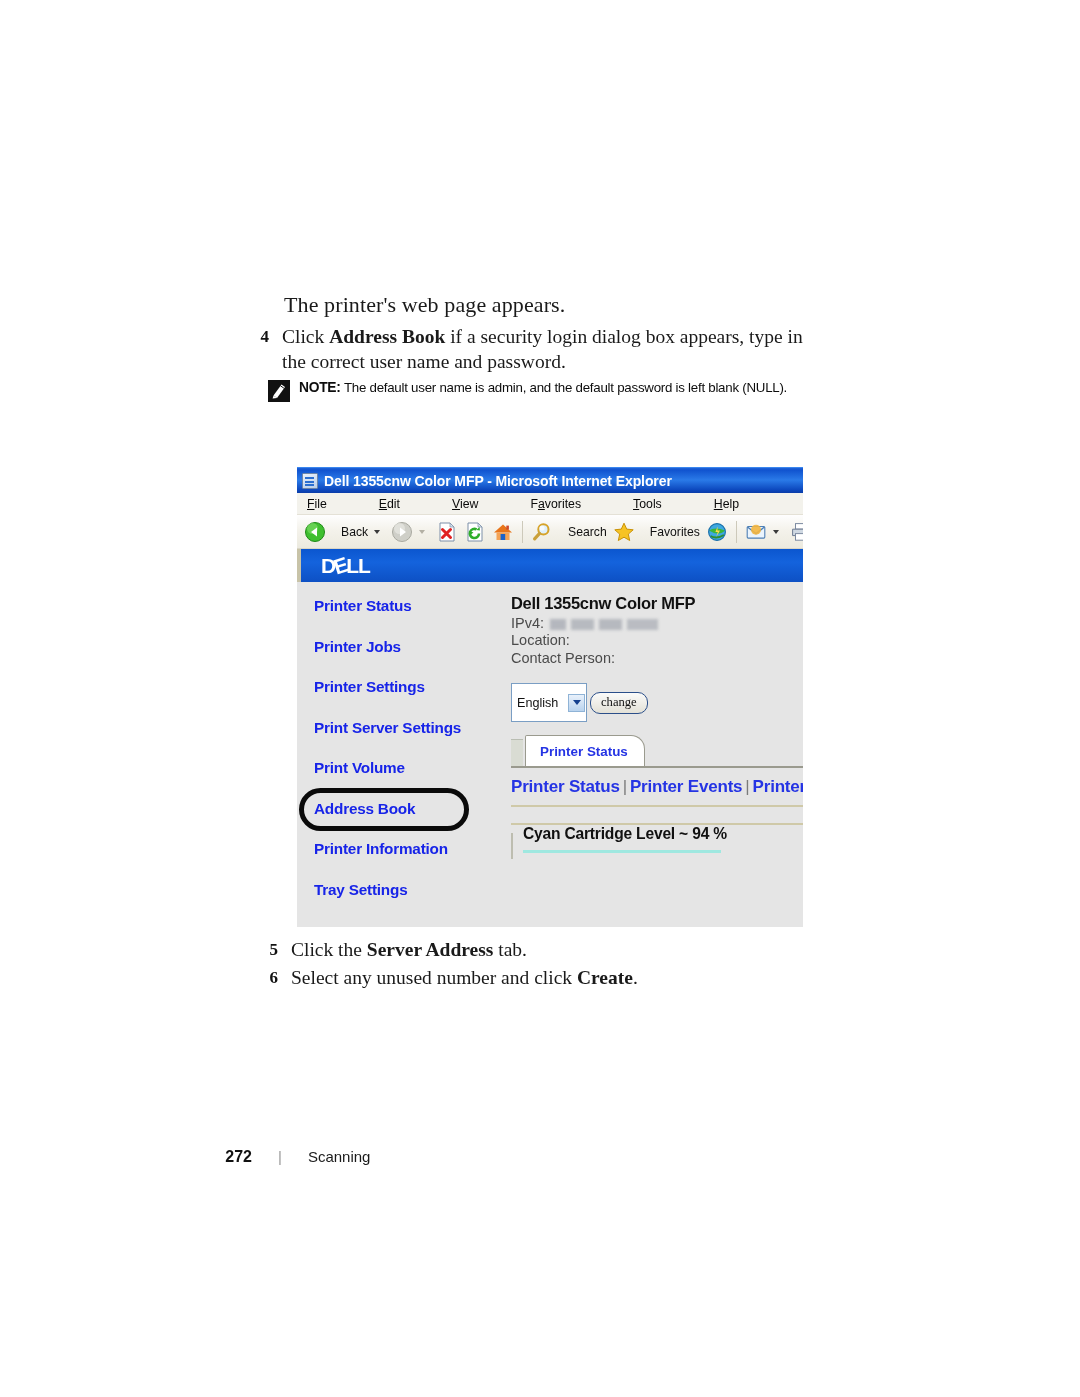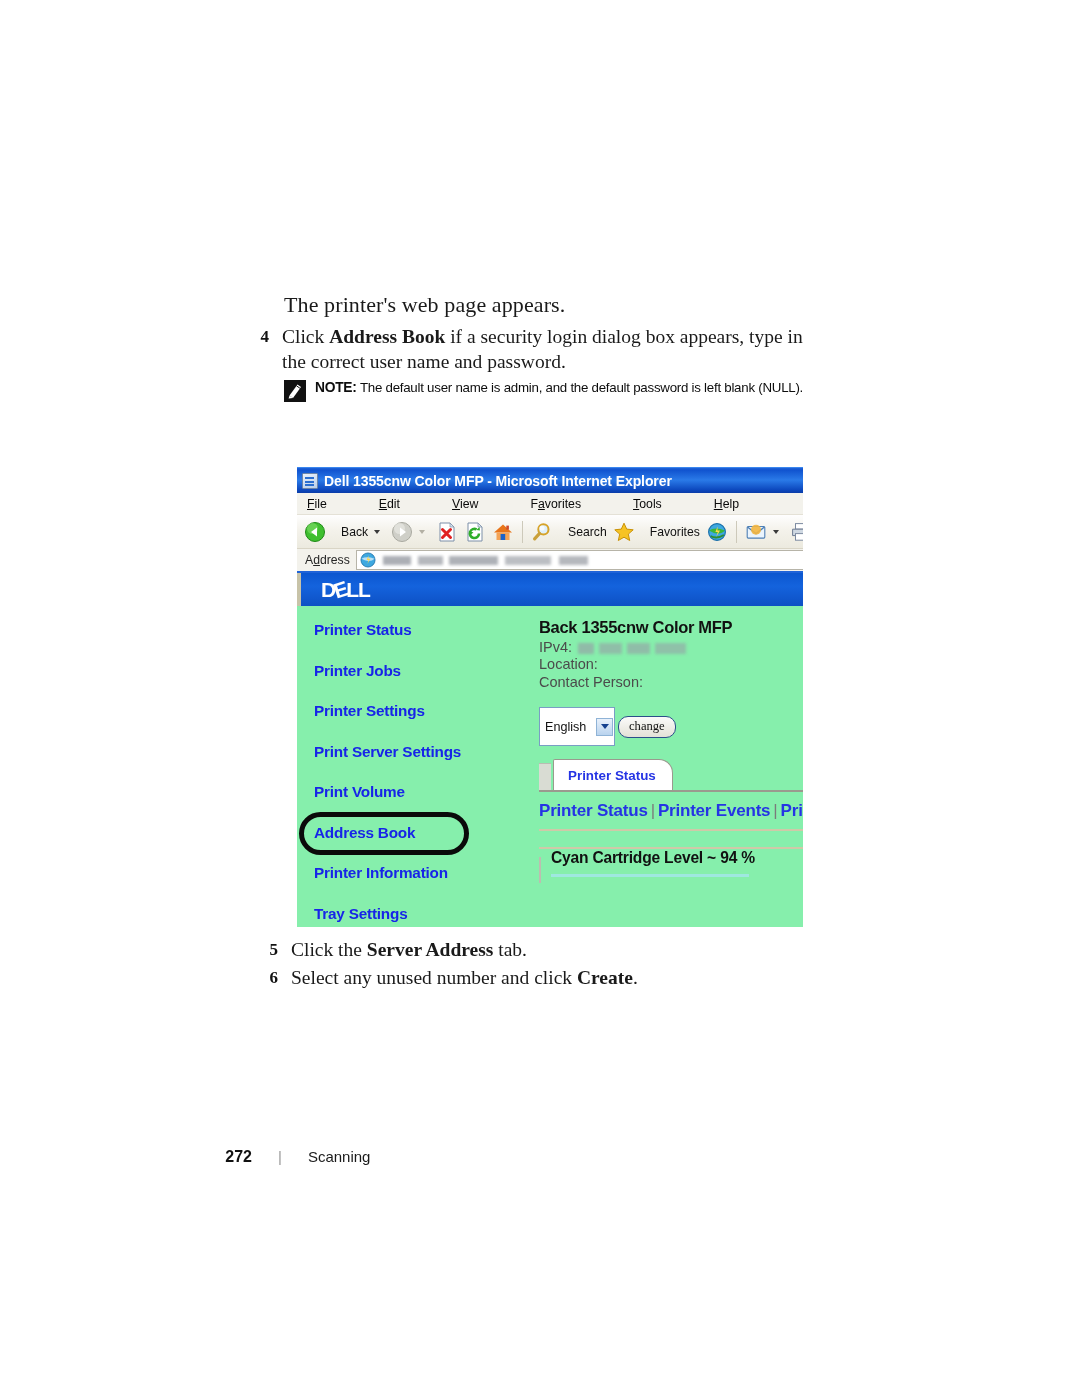--- a/index.html
+++ b/index.html
@@ -28,21 +28,21 @@
     padding-top: 2px;
   }
   .step-txt { font-size: 19.5px; color: #1a1a1a; line-height: 1.28; }
   .step-txt b { font-weight: bold; }
 
   #step4 { left: 252px; top: 325px; width: 560px; }
   #step5 { left: 252px; top: 938px; width: 520px; }
   #step6 { left: 252px; top: 966px; width: 520px; }
 
   
-  .note { position: absolute; left: 284px; top: 378px; width: 530px; display: flex; }
+  .note { position: absolute; left: 268px; top: 378px; width: 530px; display: flex; }
   .note-icon {
     width: 22px; height: 22px; background: #111;
     margin-right: 9px; flex: none; position: relative; margin-top: 2px;
   }
   .note-icon svg { display: block; }
   .note-body {
     font-family: "Liberation Sans", sans-serif;
     font-size: 13.3px; color: #0d0d0d; line-height: 1.42;
     letter-spacing: -0.25px; width: 530px;
   }
@@ -138,21 +138,21 @@
     color: #fff; font-family: "Liberation Sans", sans-serif;
     font-weight: bold; font-size: 21px; letter-spacing: -1px;
     display: flex; align-items: center;
   }
   .dell-e {
     display: inline-block; transform: rotate(-18deg);
     font-weight: bold; font-size: 21px; margin: 0 -1px;
   }
 
   
-  .webbody { display: flex; padding-top: 10px; background: #86efac; height: 367px; gap: 28px; }
+  .webbody { display: flex; padding-top: 10px; background: #e5e5e5; height: 367px; }
   .nav { width: 214px; flex: none; padding-left: 17px; padding-top: 5px; }
   .nav a {
     display: block; color: #1724e8; font-weight: bold; font-size: 15.3px;
     text-decoration: none; margin-bottom: 22.5px; letter-spacing: -.2px;
     font-family: "Liberation Sans", sans-serif;
   }
   .nav-wrap { position: relative; }
   .ellipse-hl {
     position: absolute; left: -15px; top: -12px;
     width: 170px; height: 43px;
@@ -427,33 +427,20 @@
             <rect x="2.4" y="4.4" width="17.2" height="13.2" fill="#fff" stroke="#2b5fa8" stroke-width="1.3"></rect>
             <rect x="4.2" y="6.2" width="13.6" height="2.2" fill="#8fb6e2"></rect>
             <rect x="4.2" y="9.6" width="8" height="1.4" fill="#aac6e6"></rect>
             <rect x="4.2" y="12" width="8" height="1.4" fill="#aac6e6"></rect>
             <path d="M12.5 16.5 L18.5 10.6 L20 12 L14 18 Z" fill="#f2c24a" stroke="#9a7a1c" stroke-width=".7"></path>
           </svg>
         </span>
       </div>
     </div>
 
-    <div class="addrbar">
-      <span class="addr-lbl">A<u>d</u>dress</span>
-      <div class="addr-field">
-        <span class="ic" style="width:18px;height:18px">
-          <svg width="18" height="18" viewBox="0 0 22 22">
-            <circle cx="11" cy="11" r="8.6" fill="#3ea8e0" stroke="#1b6fa8" stroke-width="1"></circle>
-            <path d="M3 9.5 q6 -3.6 16 0 q-3 3.2 -8 2.8 q-4 -.4 -8 -2.8 Z" fill="#d9eefb" opacity=".8"></path>
-            <path d="M11.6 5.5 L9.4 11 h2.4 l-1.6 5 L14 9.4 h-2.6 Z" fill="#ffd84a"></path>
-          </svg>
-        </span>
-        <span class="addr-blur"></span>
-      </div>
-    </div>
 
     <div class="dellbar">
       <span class="dell-logo">D<span class="dell-e">E</span>LL</span>
     </div>
 
     <div class="webbody">
 
       <div class="nav">
         <a>Printer Status</a>
         <a>Printer Jobs</a>
@@ -463,21 +450,21 @@
         <div class="nav-wrap">
           <span class="ellipse-hl"></span>
           <a>Address Book</a>
         </div>
         <a>Printer Information</a>
         <a>Tray Settings</a>
 
       </div>
 
       <div class="content">
-        <div class="prn-title">Back 1355cnw Color MFP</div>
+        <div class="prn-title">Dell 1355cnw Color MFP</div>
         <div class="meta">
           <span>IPv4:</span>
           <span class="ipv4-blur"></span>
         </div>
         <div class="meta">
           <span>Location:</span>
         </div>
         <div class="meta">
           <span>Contact Person:</span>
         </div>

